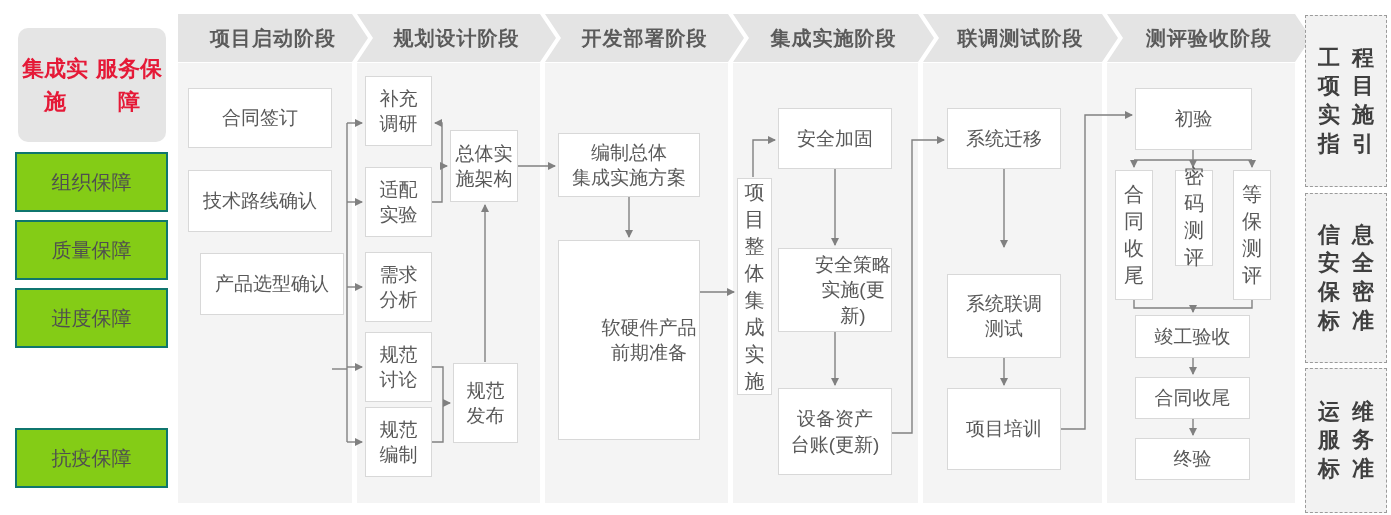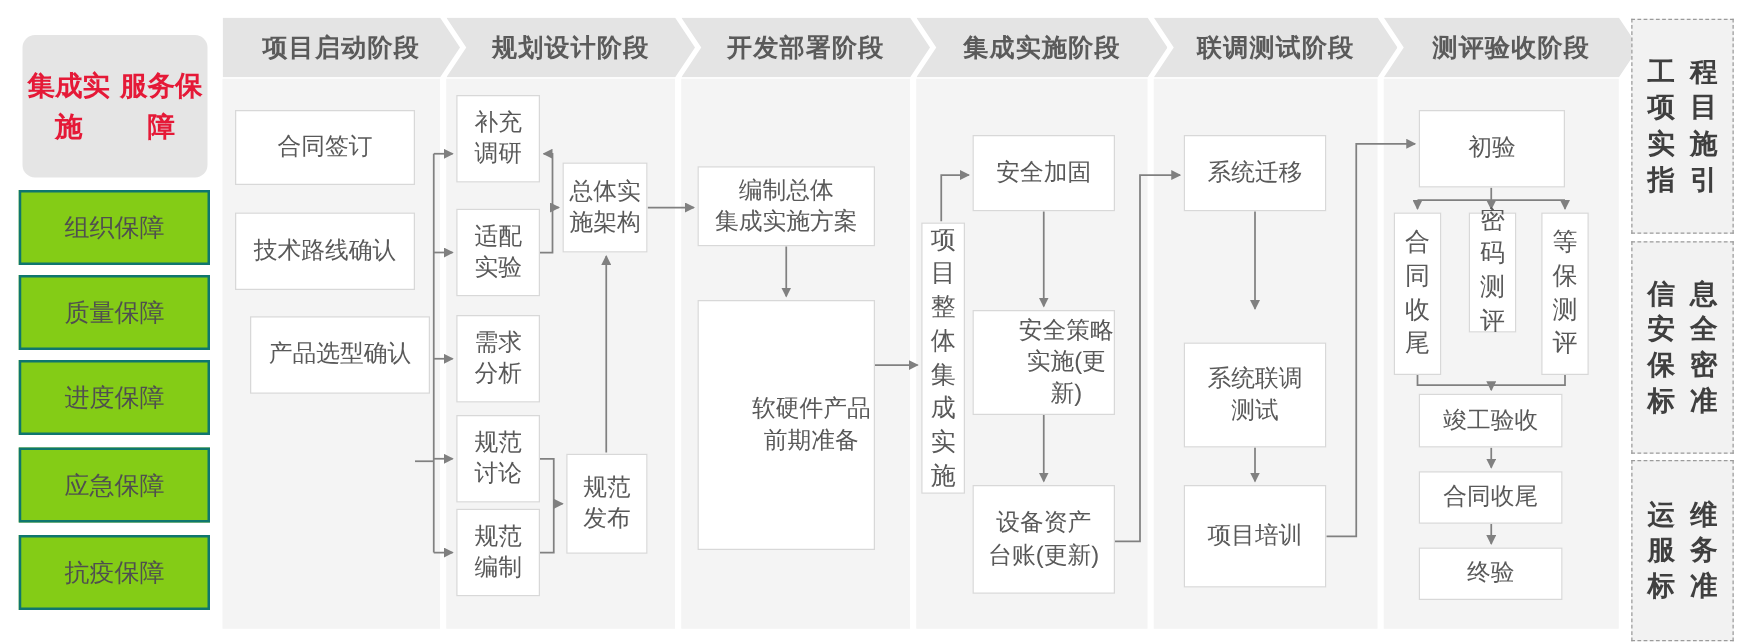--- a/index.html
+++ b/index.html
@@ -111,21 +111,20 @@
     </g>
   </svg>
 
   <div class="sidebar-head">
       <div>集成实施</div>
       <div>服务保障</div>
     </div>
   <div class="sidebar-item" style="top:152px;">组织保障</div>
   <div class="sidebar-item" style="top:220px;">质量保障</div>
   <div class="sidebar-item" style="top:288px;">进度保障</div>
-  <div class="sidebar-item" style="top:358px;">应急保障</div>
   <div class="sidebar-item" style="top:428px;">抗疫保障</div>
 
   <div class="flow-box" style="left:188px;top:88px;width:144px;height:60px;">合同签订</div>
   <div class="flow-box" style="left:188px;top:170px;width:144px;height:62px;">技术路线确认</div>
   <div class="flow-box" style="left:200px;top:253px;width:144px;height:62px;">产品选型确认</div>
 
   <div class="flow-box" style="left:365px;top:76px;width:67px;height:70px;">
       <div>补充</div>
       <div>调研</div>
     </div>

